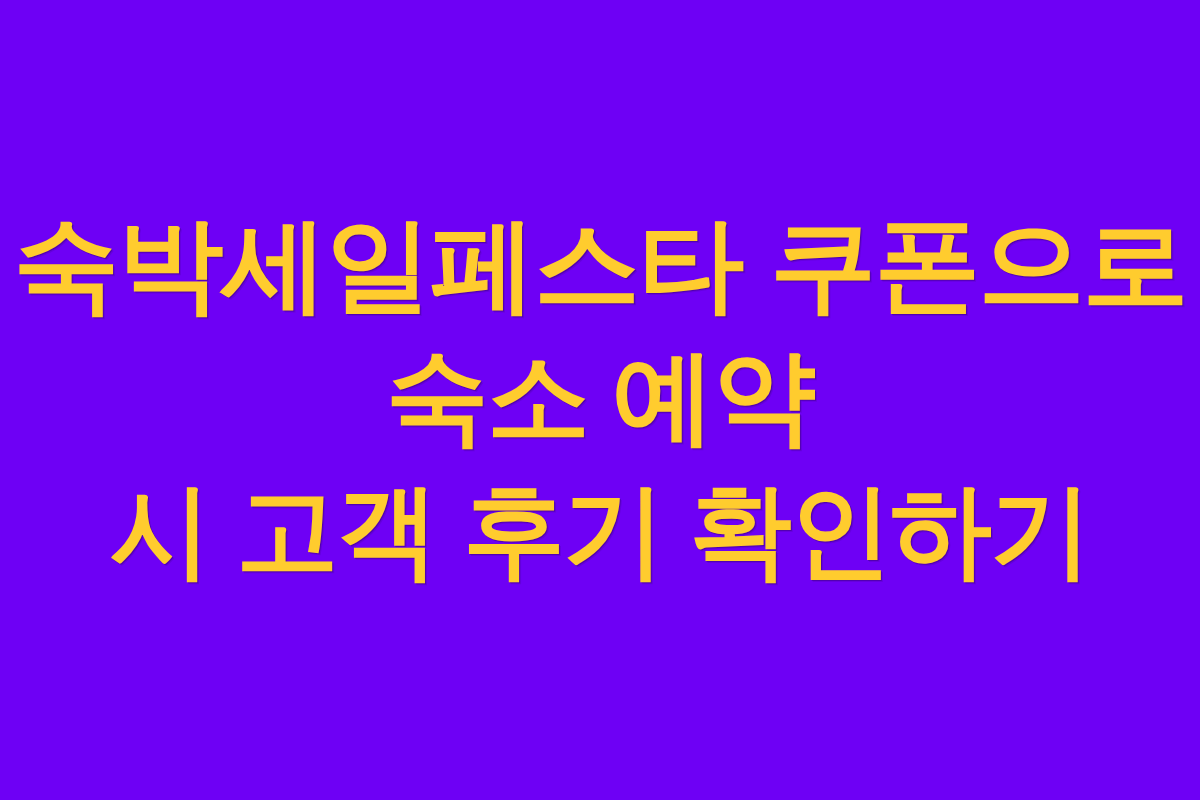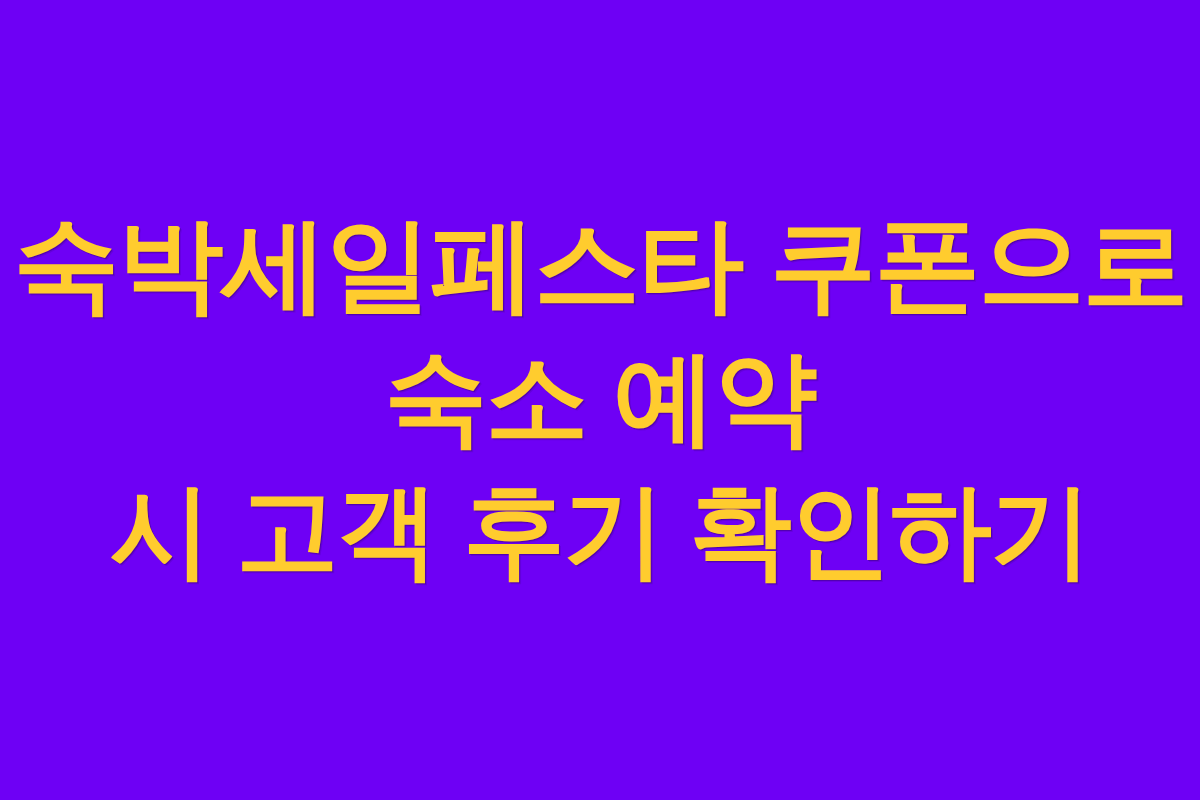--- a/index.html
+++ b/index.html
@@ -58,20 +58,21 @@
     font-size: 103px;
     transform: scaleX(1.03);
     transform-origin: center center;
     margin-bottom: 30px;
   }
 
   
   .line-2 {
     font-size: 103px;
     margin-bottom: 30px;
+    font-family: Liberation Serif, serif;
   }
 
   
   .line-3 {
     font-size: 103px;
     transform: scaleX(0.99);
     transform-origin: center center;
   }
 </style>
 </head>

